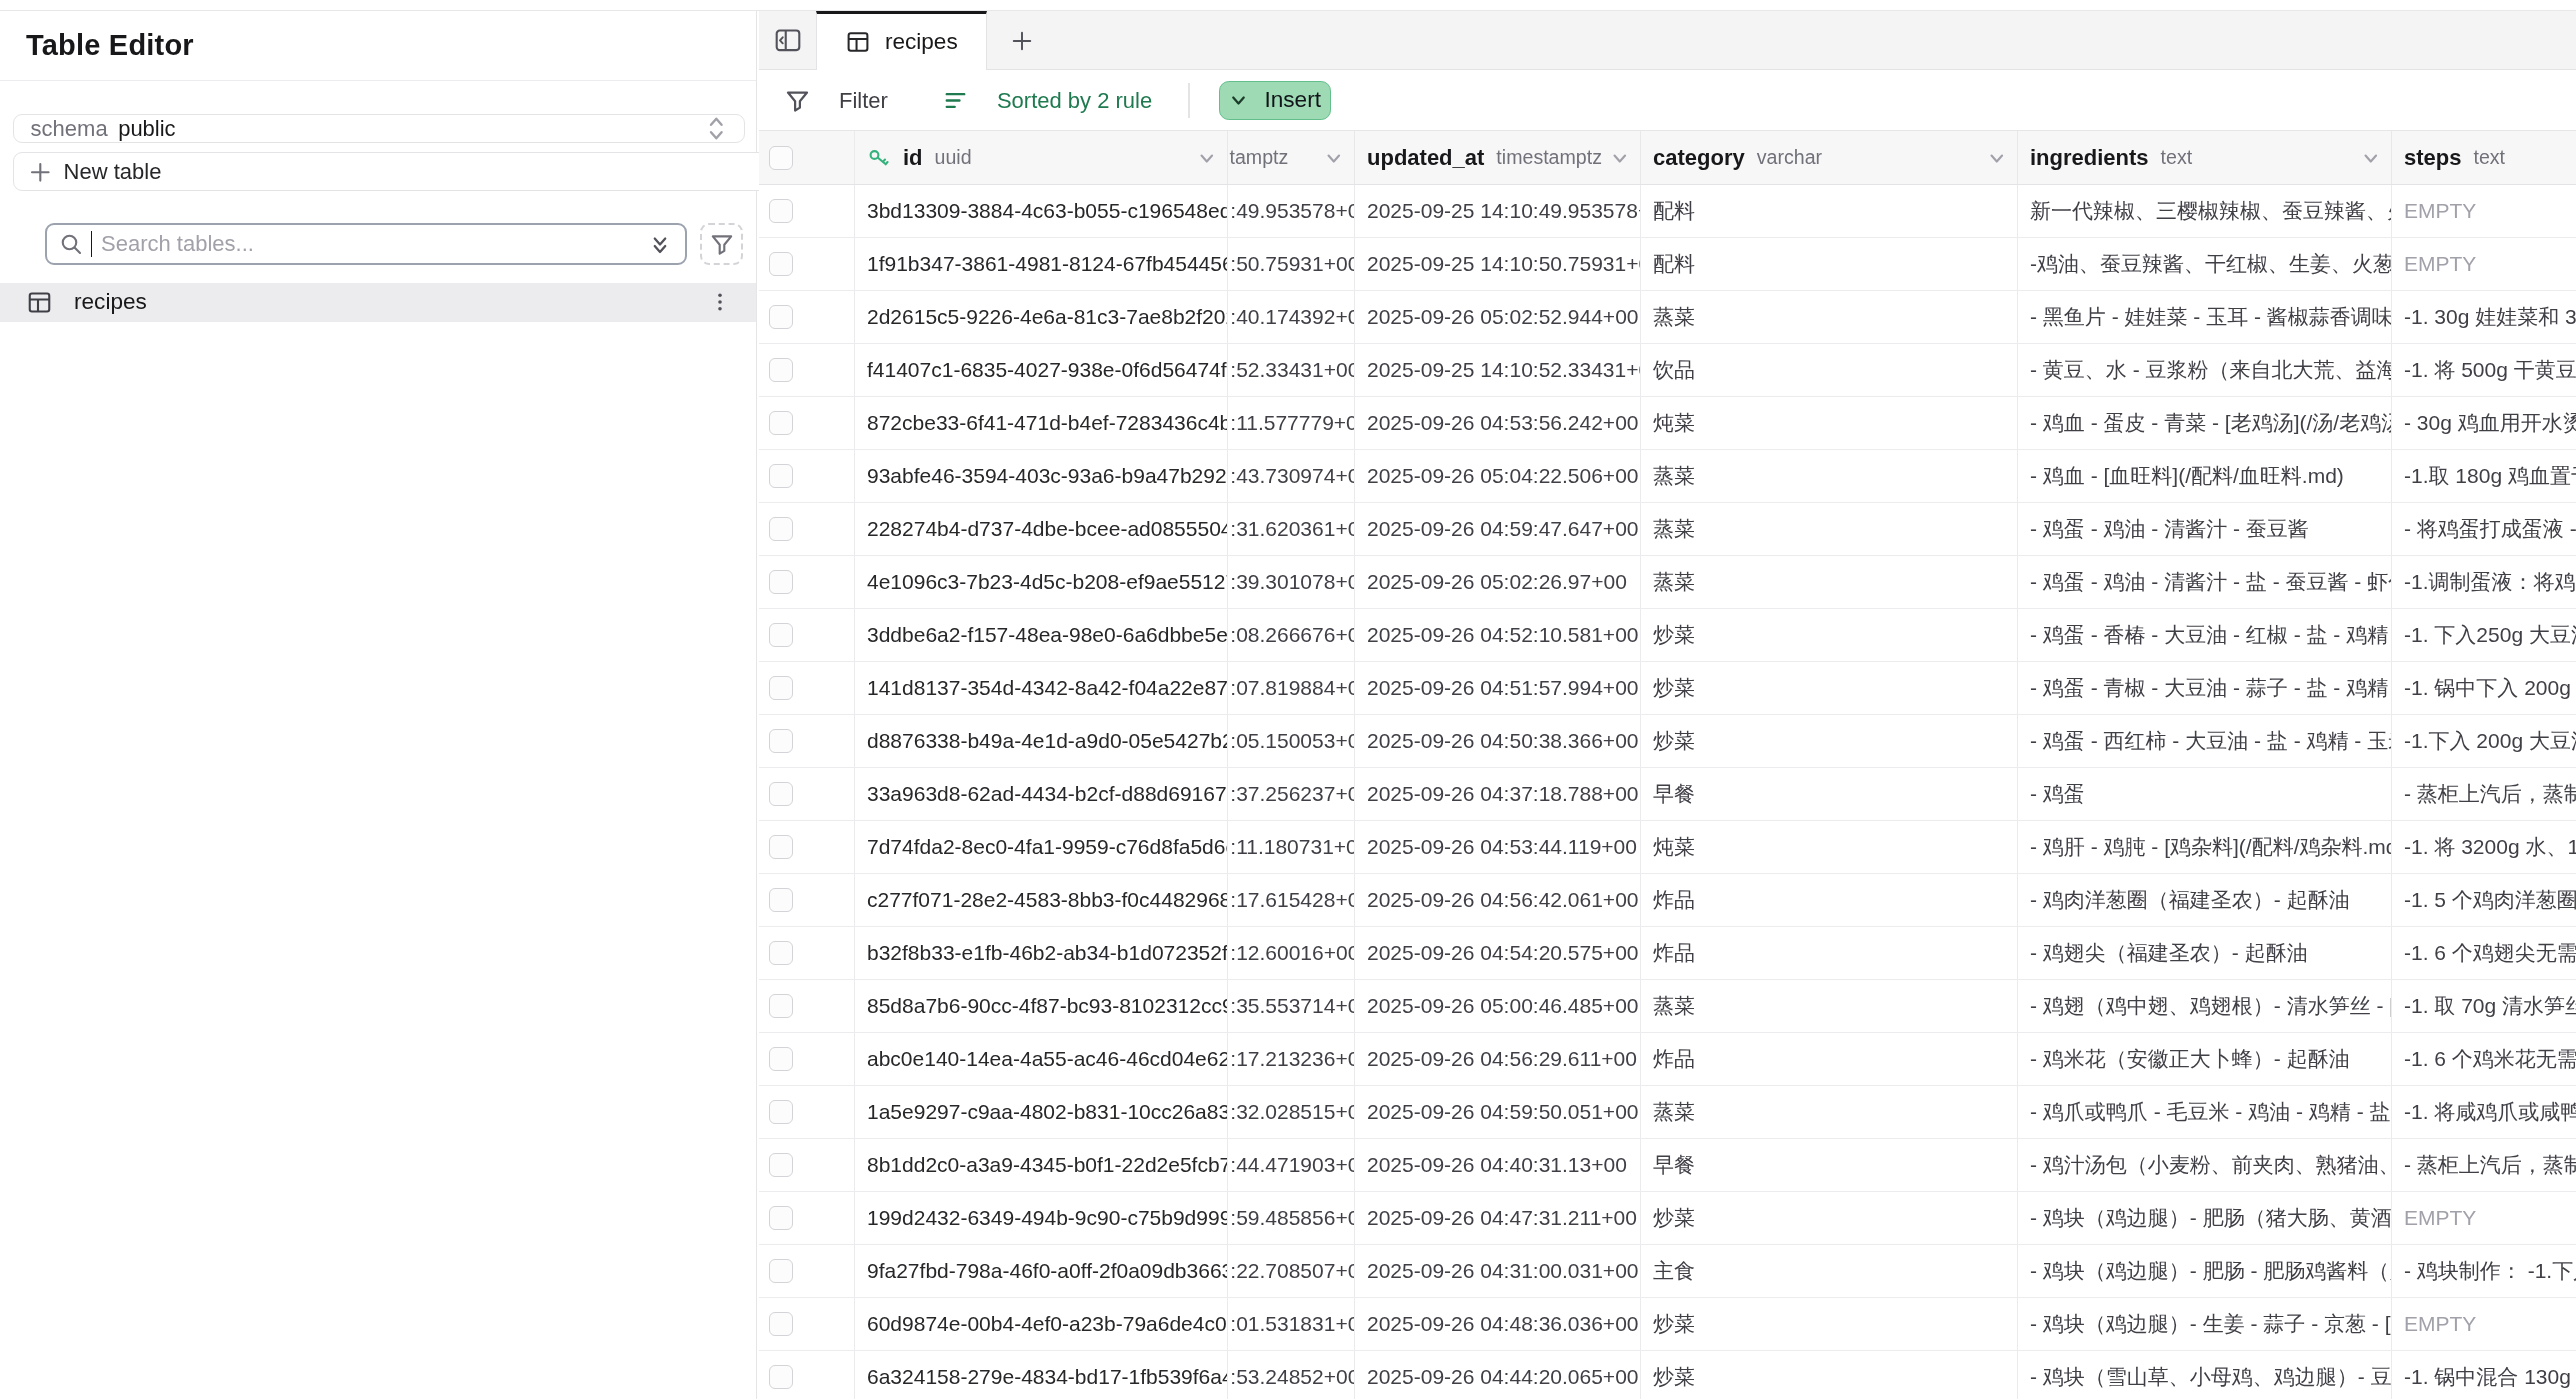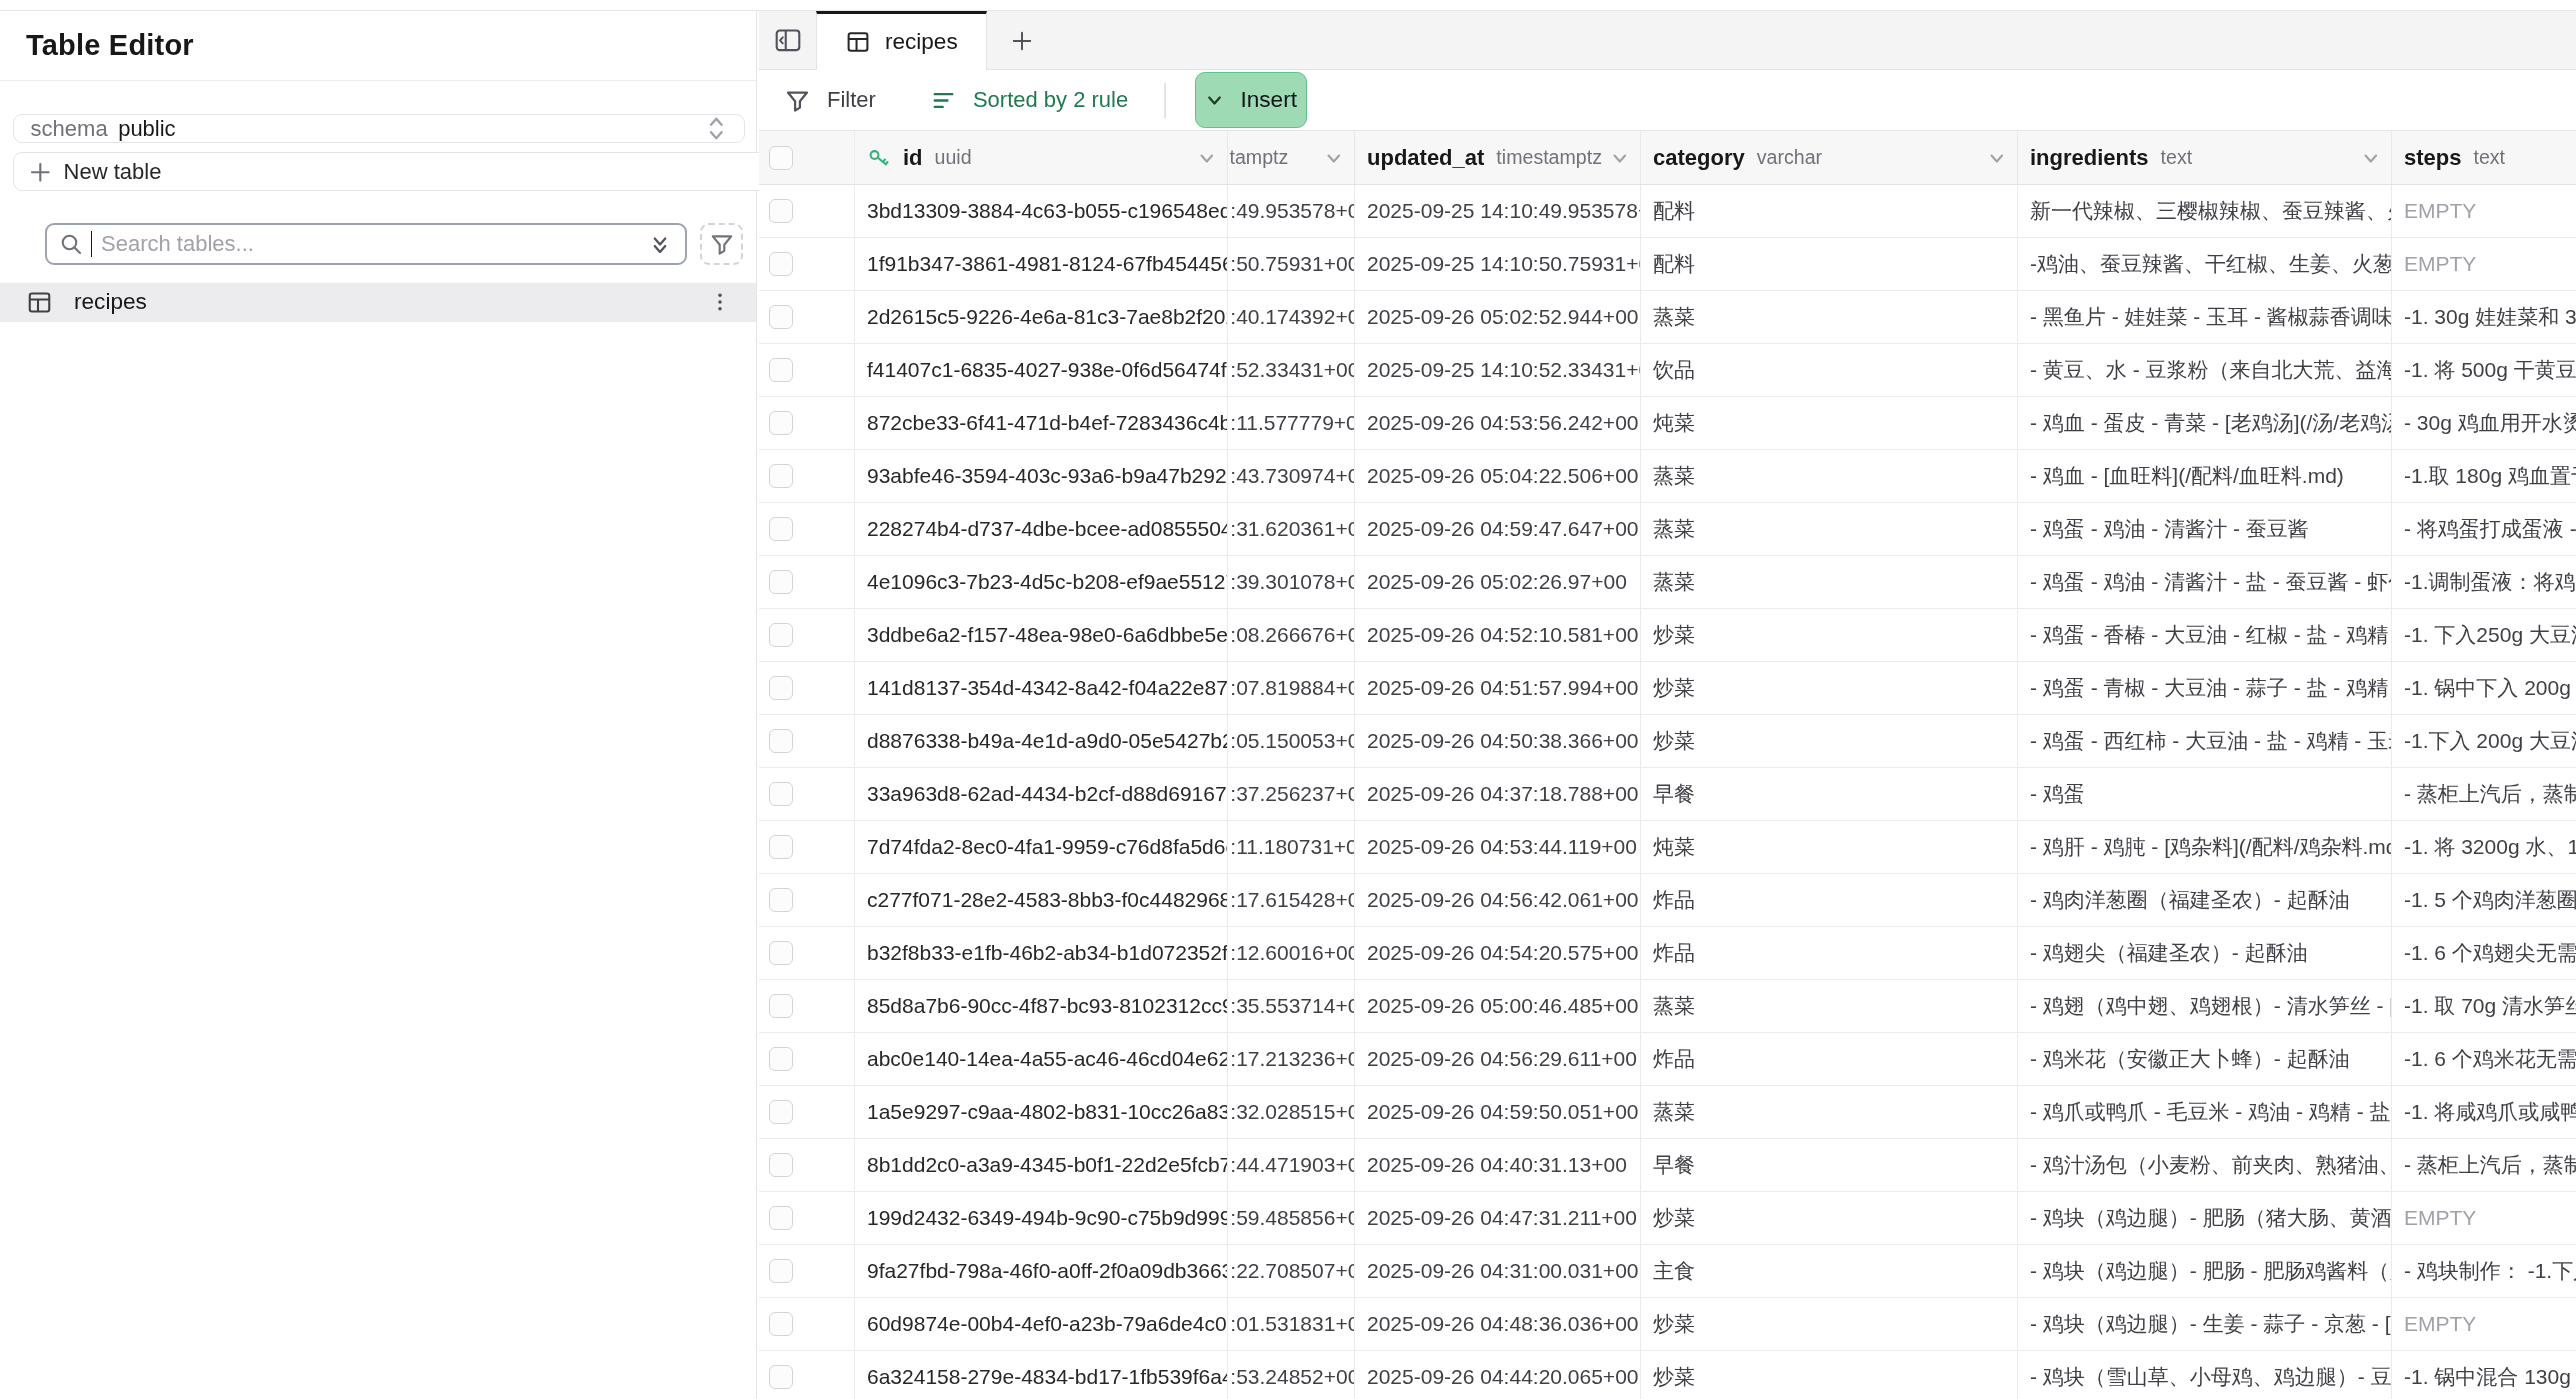--- a/index.html
+++ b/index.html
@@ -31,25 +31,25 @@
 
   
   .main { position:absolute; left:759px; top:11.3px; right:0; height:1389px; }
   .tabbar { position:relative; height:59px; background:#f4f4f5; border-bottom:1.5px solid #e3e3e6; display:flex; align-items:stretch; }
   .collapsebtn { position:absolute; left:16px; top:18px; width:26px; height:22.6px; color:#52525b; cursor:pointer; }
   .tab-active { position:absolute; left:57px; top:0; width:171px; height:59px; background:#fff; border-top:3.8px solid #18181b; border-left:1.5px solid #e3e3e6; border-right:1.5px solid #e3e3e6; display:flex; align-items:center; justify-content:center; gap:13.6px; cursor:pointer; }
   .tab-active .tname { font-size:22.6px; color:#18181b; }
   .newtabbtn { position:absolute; left:249px; top:16.6px; width:27px; height:27px; color:#52525b; display:flex; align-items:center; justify-content:center; cursor:pointer; }
 
   .toolbar { height:61px; background:#fff; border-bottom:1.5px solid #e6e6e9; display:flex; align-items:center; }
-  .tb-item { display:flex; align-items:center; gap:16px; cursor:pointer; }
+  .tb-item { display:flex; align-items:flex-end; gap:28px; cursor:pointer; }
   .tb-filter { margin-left:25px; color:#3f3f46; font-size:22px; }
   .tb-sort { margin-left:54px; color:#1f7a50; font-size:22px; }
   .tb-divider { width:1.5px; height:35px; background:#e4e4e7; margin-left:36px; }
-  .insertbtn { display:flex; align-items:center; justify-content:center; gap:15px; margin-left:29px; width:112px; height:56px; background:#9edbb4; border:1.5px solid #62bf8b; border-radius:9.8px; cursor:pointer; }
+  .insertbtn { display:flex; align-items:center; justify-content:center; gap:15px; margin-left:29px; width:112px; height:39px; background:#9edbb4; border:1.5px solid #62bf8b; border-radius:9.8px; cursor:pointer; }
   .insertbtn .itxt { font-size:22.6px; color:#111418; }
 
   
   .grid { position:relative; }
   .grow { display:grid; grid-template-columns:96px 373px 127px 286px 377px 374px 1fr; }
   .ghead { height:54px; background:#f7f7f8; border-bottom:1.5px solid #e3e3e6; }
   .hcell { display:flex; align-items:center; border-right:1.5px solid #e8e8eb; padding:0 10.5px 0 12px; overflow:hidden; white-space:nowrap; cursor:pointer; }
   .hcell .cname { font-size:22px; font-weight:700; color:#18181b; }
   .hcell .ctype { font-size:19.6px; color:#71717a; margin-left:12px; }
   .hcell .hsp { flex:1; }

